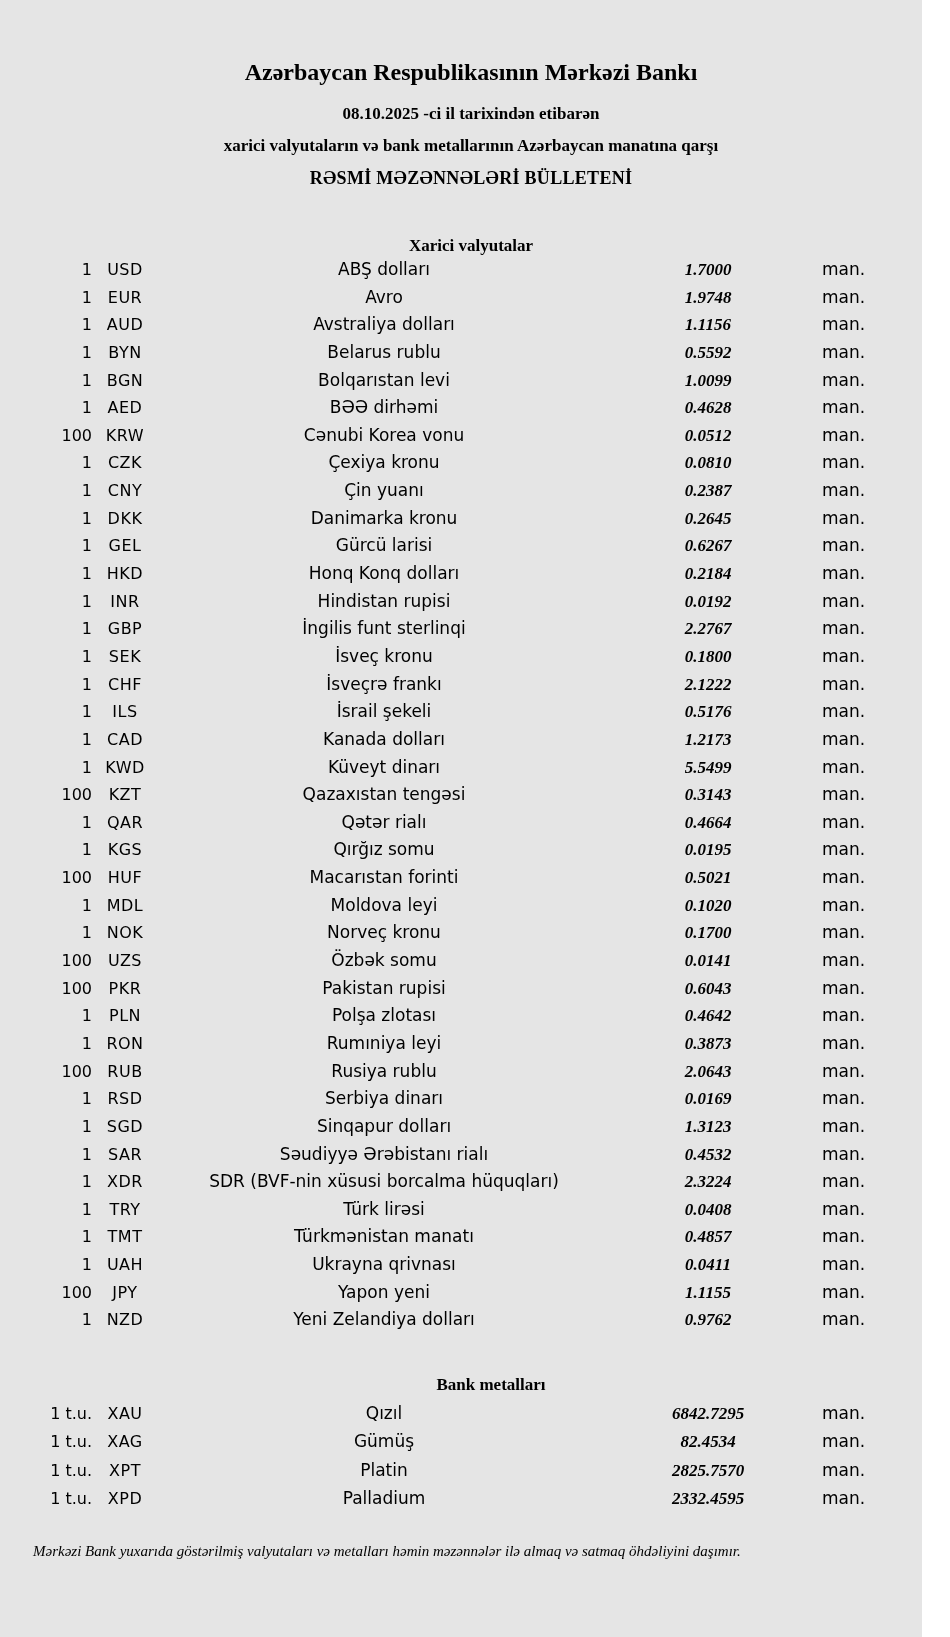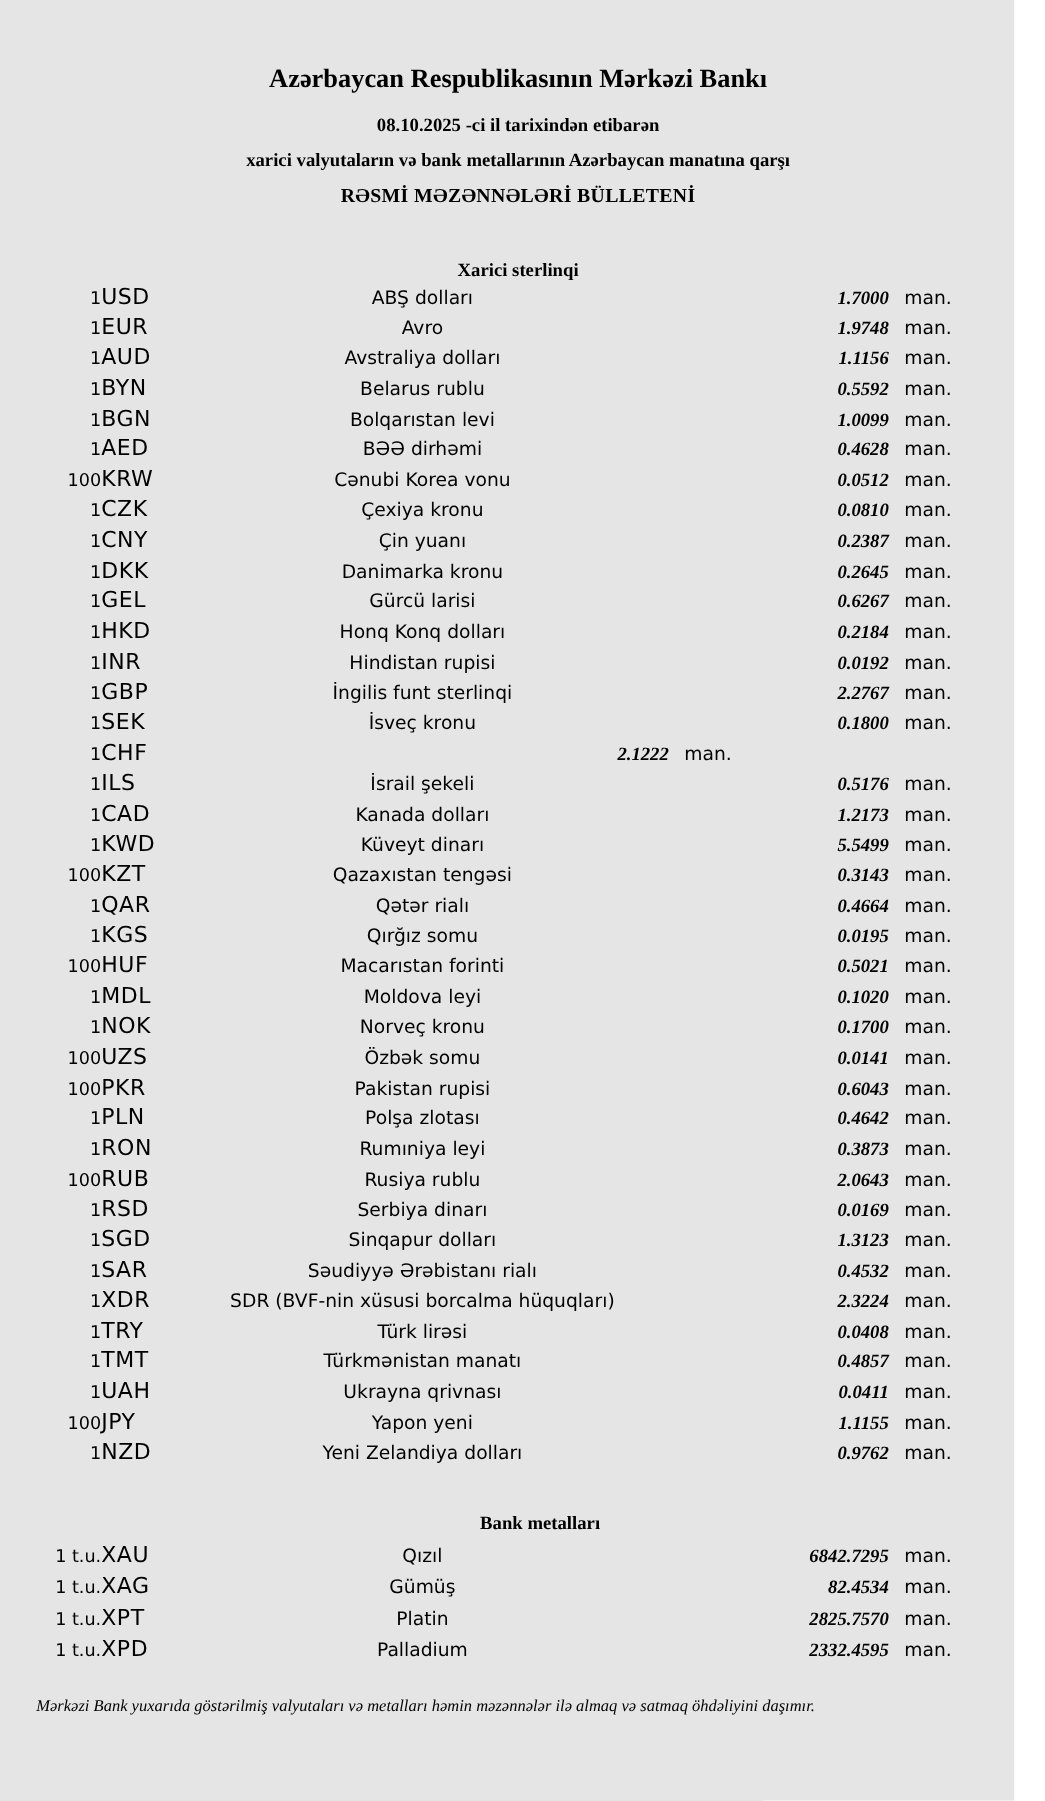--- a/index.html
+++ b/index.html
@@ -35,24 +35,24 @@
   .row {
     display: grid;
     grid-template-columns: 92px 66px 450px 200px 142px;
     align-items: baseline;
   }
   #currency-table .row { height: 27.65px; line-height: 27.65px; }
   #metal-table .row    { height: 28.3px;  line-height: 28.3px; }
 
   .cell { overflow: visible; white-space: nowrap; }
   .cell.qty  { text-align: right;  font-size: 16px; }
-  .cell.code { text-align: left; font-size: 20px; letter-spacing: 0.5px; }
+  .cell.code { text-align: center; font-size: 16px; letter-spacing: 0.5px; }
   .cell.name { text-align: center;   font-size: 17px; padding-left: 2px; }
   .cell.rate {
-    text-align: right;
+    text-align: center;
     font-family: "Liberation Serif", serif;
     font-weight: bold;
     font-style: italic;
     font-size: 17px;
   }
   .cell.man  { text-align: left; font-size: 17px; padding-left: 14px; }
 
   .footer-note {
     position: absolute;
     top: 1540px;
@@ -71,21 +71,21 @@
 <div class="page">
 
   <div class="heading" id="bank-title">Azərbaycan Respublikasının Mərkəzi Bankı</div>
 
   <div class="heading" id="date-line">08.10.2025 -ci il tarixindən etibarən</div>
 
   <div class="heading" id="bulletin-title">RƏSMİ MƏZƏNNƏLƏRİ BÜLLETENİ</div>
 
   <div class="heading" id="subject-line">xarici valyutaların və bank metallarının Azərbaycan manatına qarşı</div>
 
-  <div class="heading" id="currencies-title">Xarici sterlinqi</div>
+  <div class="heading" id="currencies-title">Xarici valyutalar</div>
 
   <div class="rate-table" id="currency-table">
       <div class="row">
         <span class="cell qty">1</span>
         <span class="cell code">USD</span>
         <span class="cell name">ABŞ dolları</span>
         <span class="cell rate">1.7000</span>
         <span class="cell man">man.</span>
       </div>
       <div class="row">
@@ -182,20 +182,21 @@
       <div class="row">
         <span class="cell qty">1</span>
         <span class="cell code">SEK</span>
         <span class="cell name">İsveç kronu</span>
         <span class="cell rate">0.1800</span>
         <span class="cell man">man.</span>
       </div>
       <div class="row">
         <span class="cell qty">1</span>
         <span class="cell code">CHF</span>
+        <span class="cell name">İsveçrə frankı</span>
         <span class="cell rate">2.1222</span>
         <span class="cell man">man.</span>
       </div>
       <div class="row">
         <span class="cell qty">1</span>
         <span class="cell code">ILS</span>
         <span class="cell name">İsrail şekeli</span>
         <span class="cell rate">0.5176</span>
         <span class="cell man">man.</span>
       </div>

